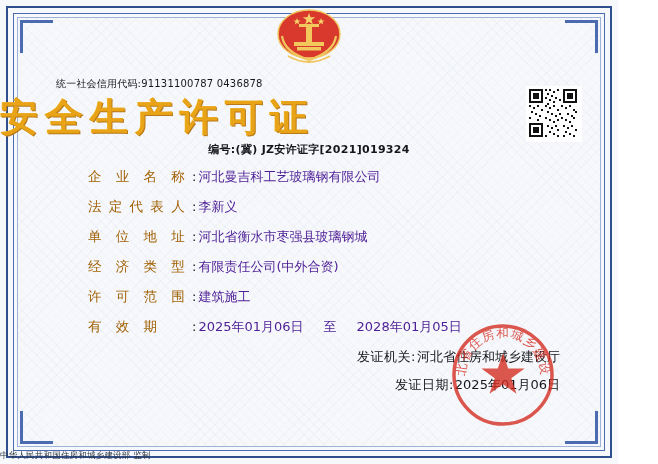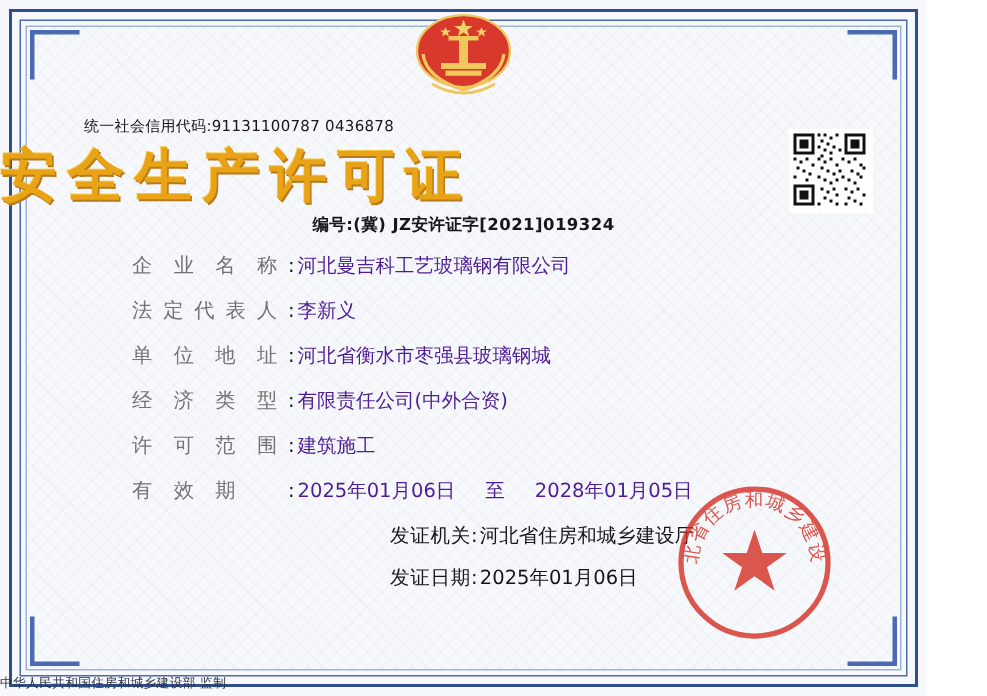--- a/index.html
+++ b/index.html
@@ -125,21 +125,21 @@
     align-items: baseline;
     height: 30px;
     font-size: 13px;
     color: #14161a;
   }
   .field-label {
     width: 104px;
     flex: 0 0 104px;
     font-size: 13.5px;
     letter-spacing: 5px;
-    color: #737373;
+    color: #a16207;
     white-space: nowrap;
   }
   .field-label.tight { letter-spacing: 1.5px; }
   .field-colon {
     flex: 0 0 auto;
     margin-right: 2px;
   }
   .field-value {
     flex: 1 1 auto;
     font-size: 13px;
@@ -160,21 +160,21 @@
     top: 348px;
     width: 300px;
     text-align: left;
   }
   .issuer-row {
     display: flex;
     align-items: baseline;
     height: 28px;
     font-size: 13px;
     color: #14161a;
-    justify-content: flex-start;
+    justify-content: flex-end;
   }
   .issuer-label {
     flex: 0 0 auto;
     letter-spacing: 0.5px;
     white-space: nowrap;
   }
   .issuer-value {
     flex: 0 0 auto;
     white-space: nowrap;
     margin-left: 1px;

